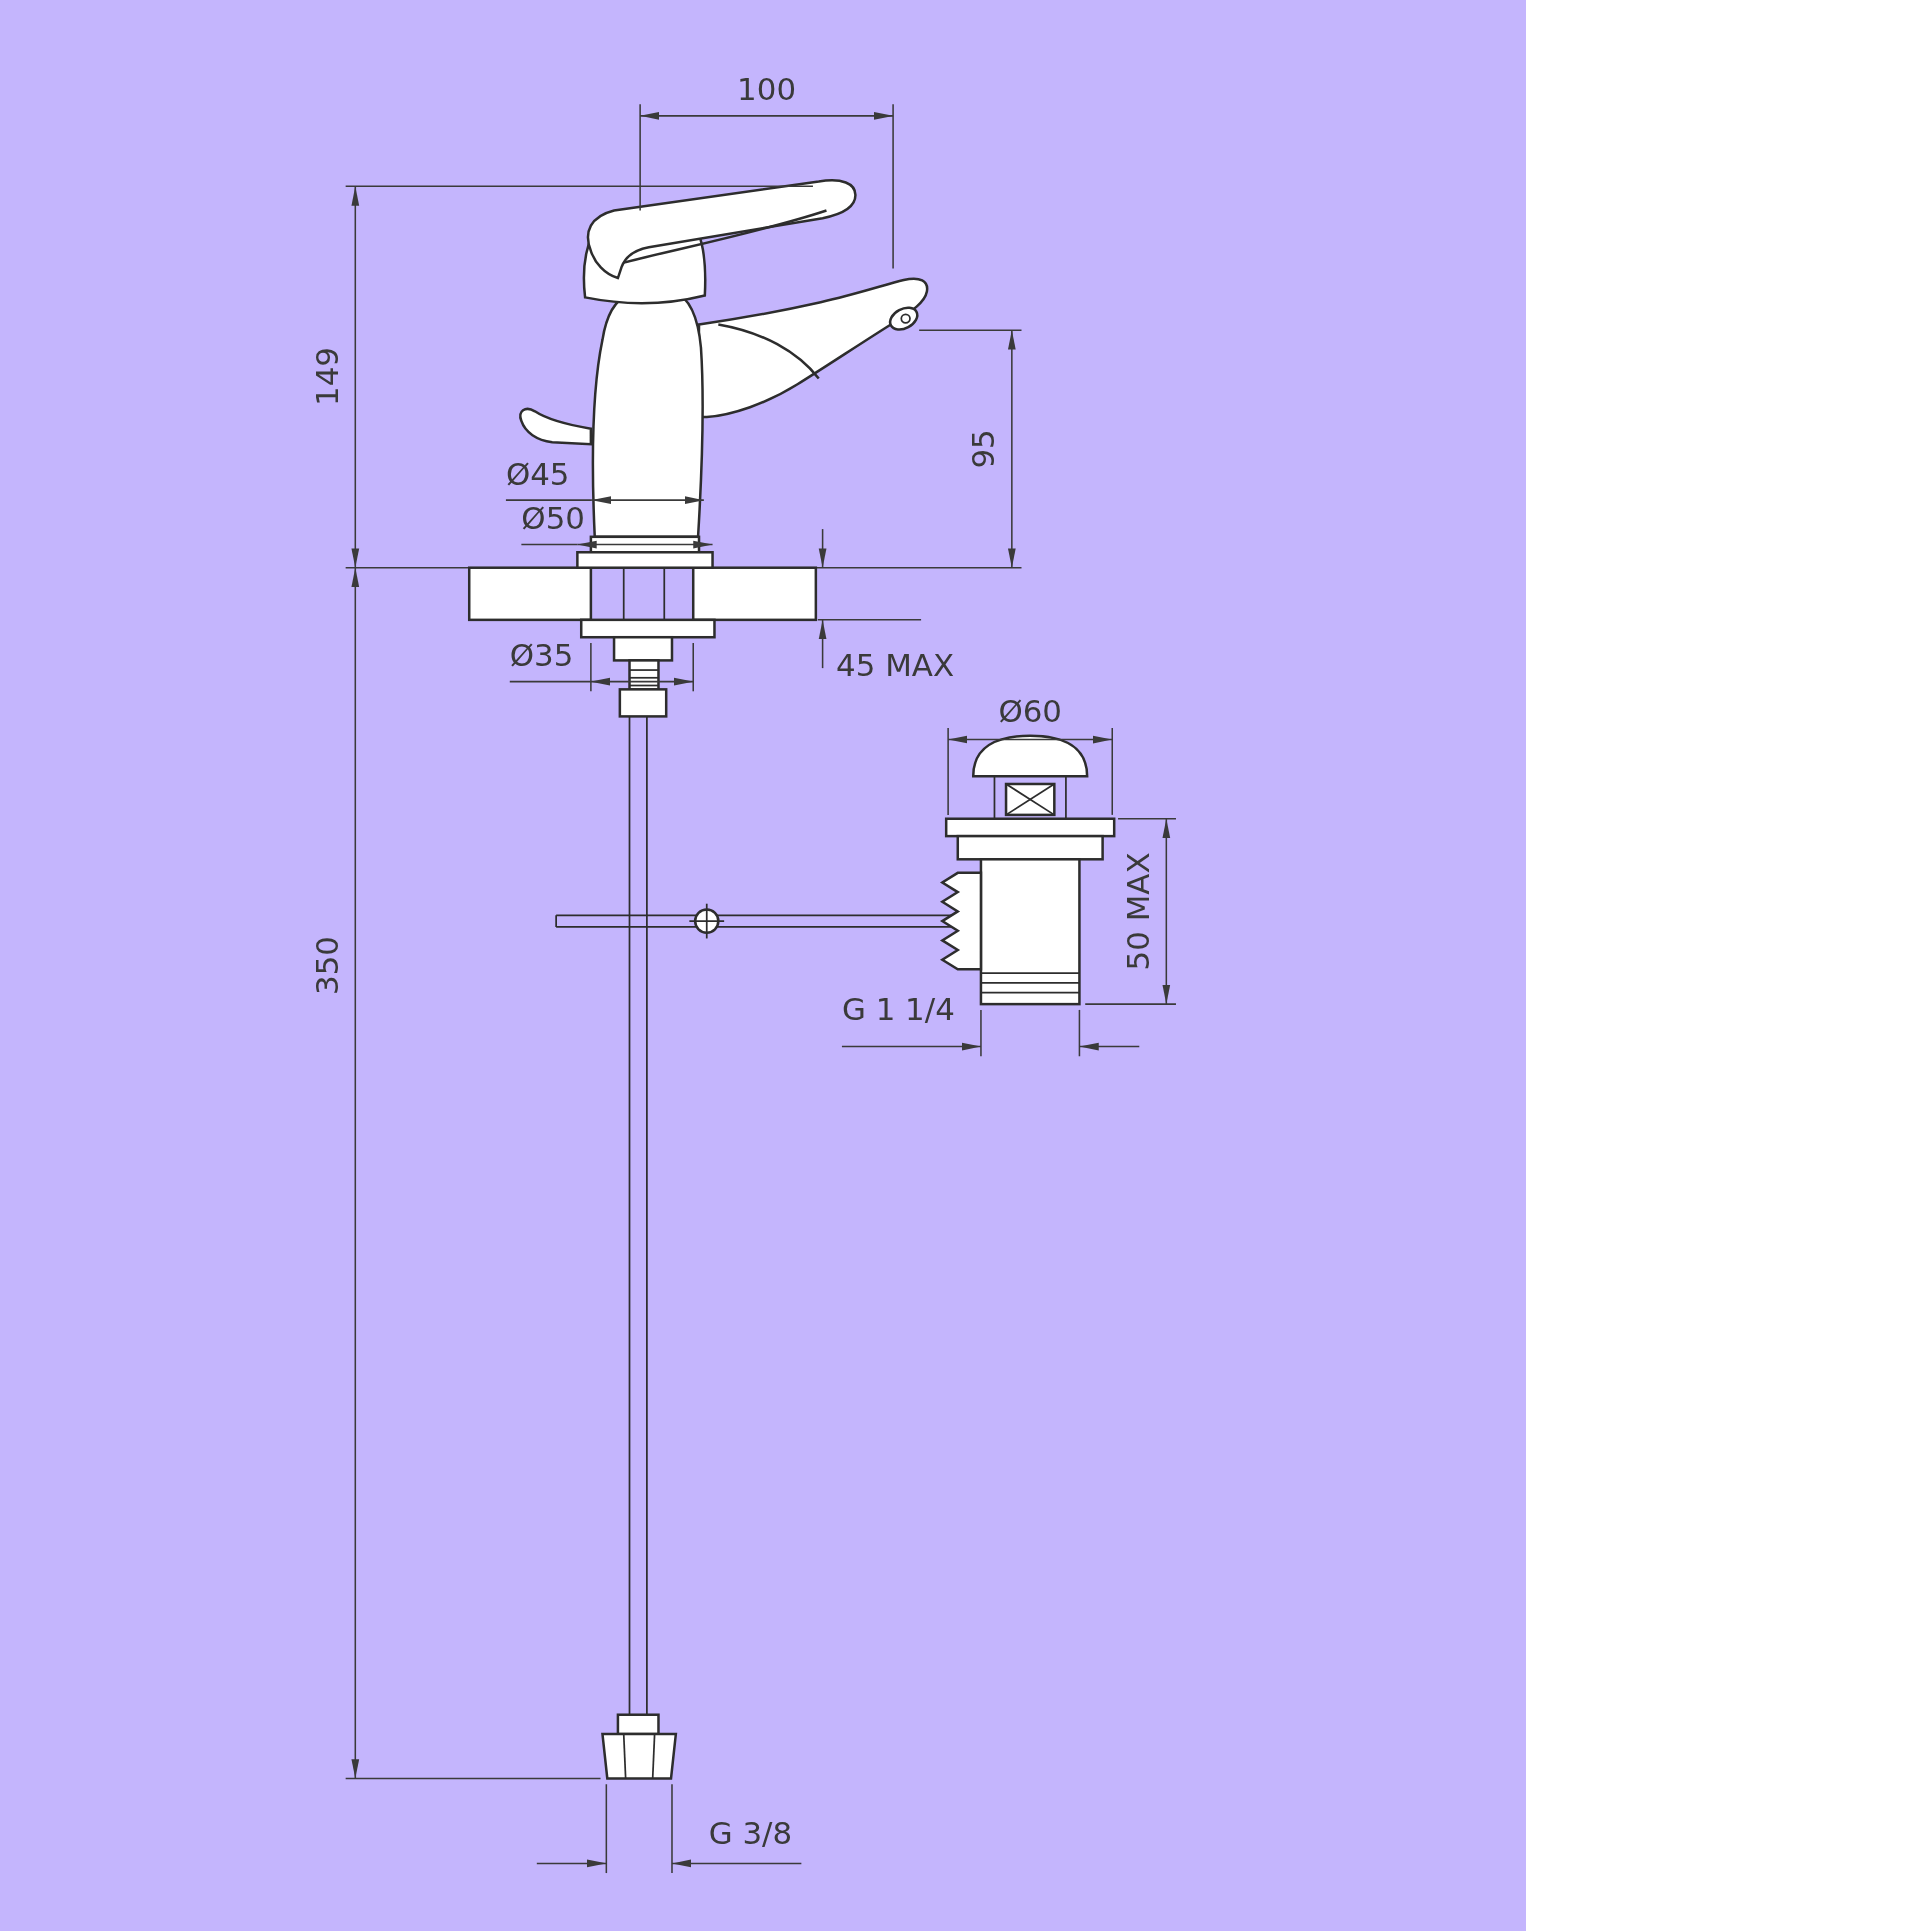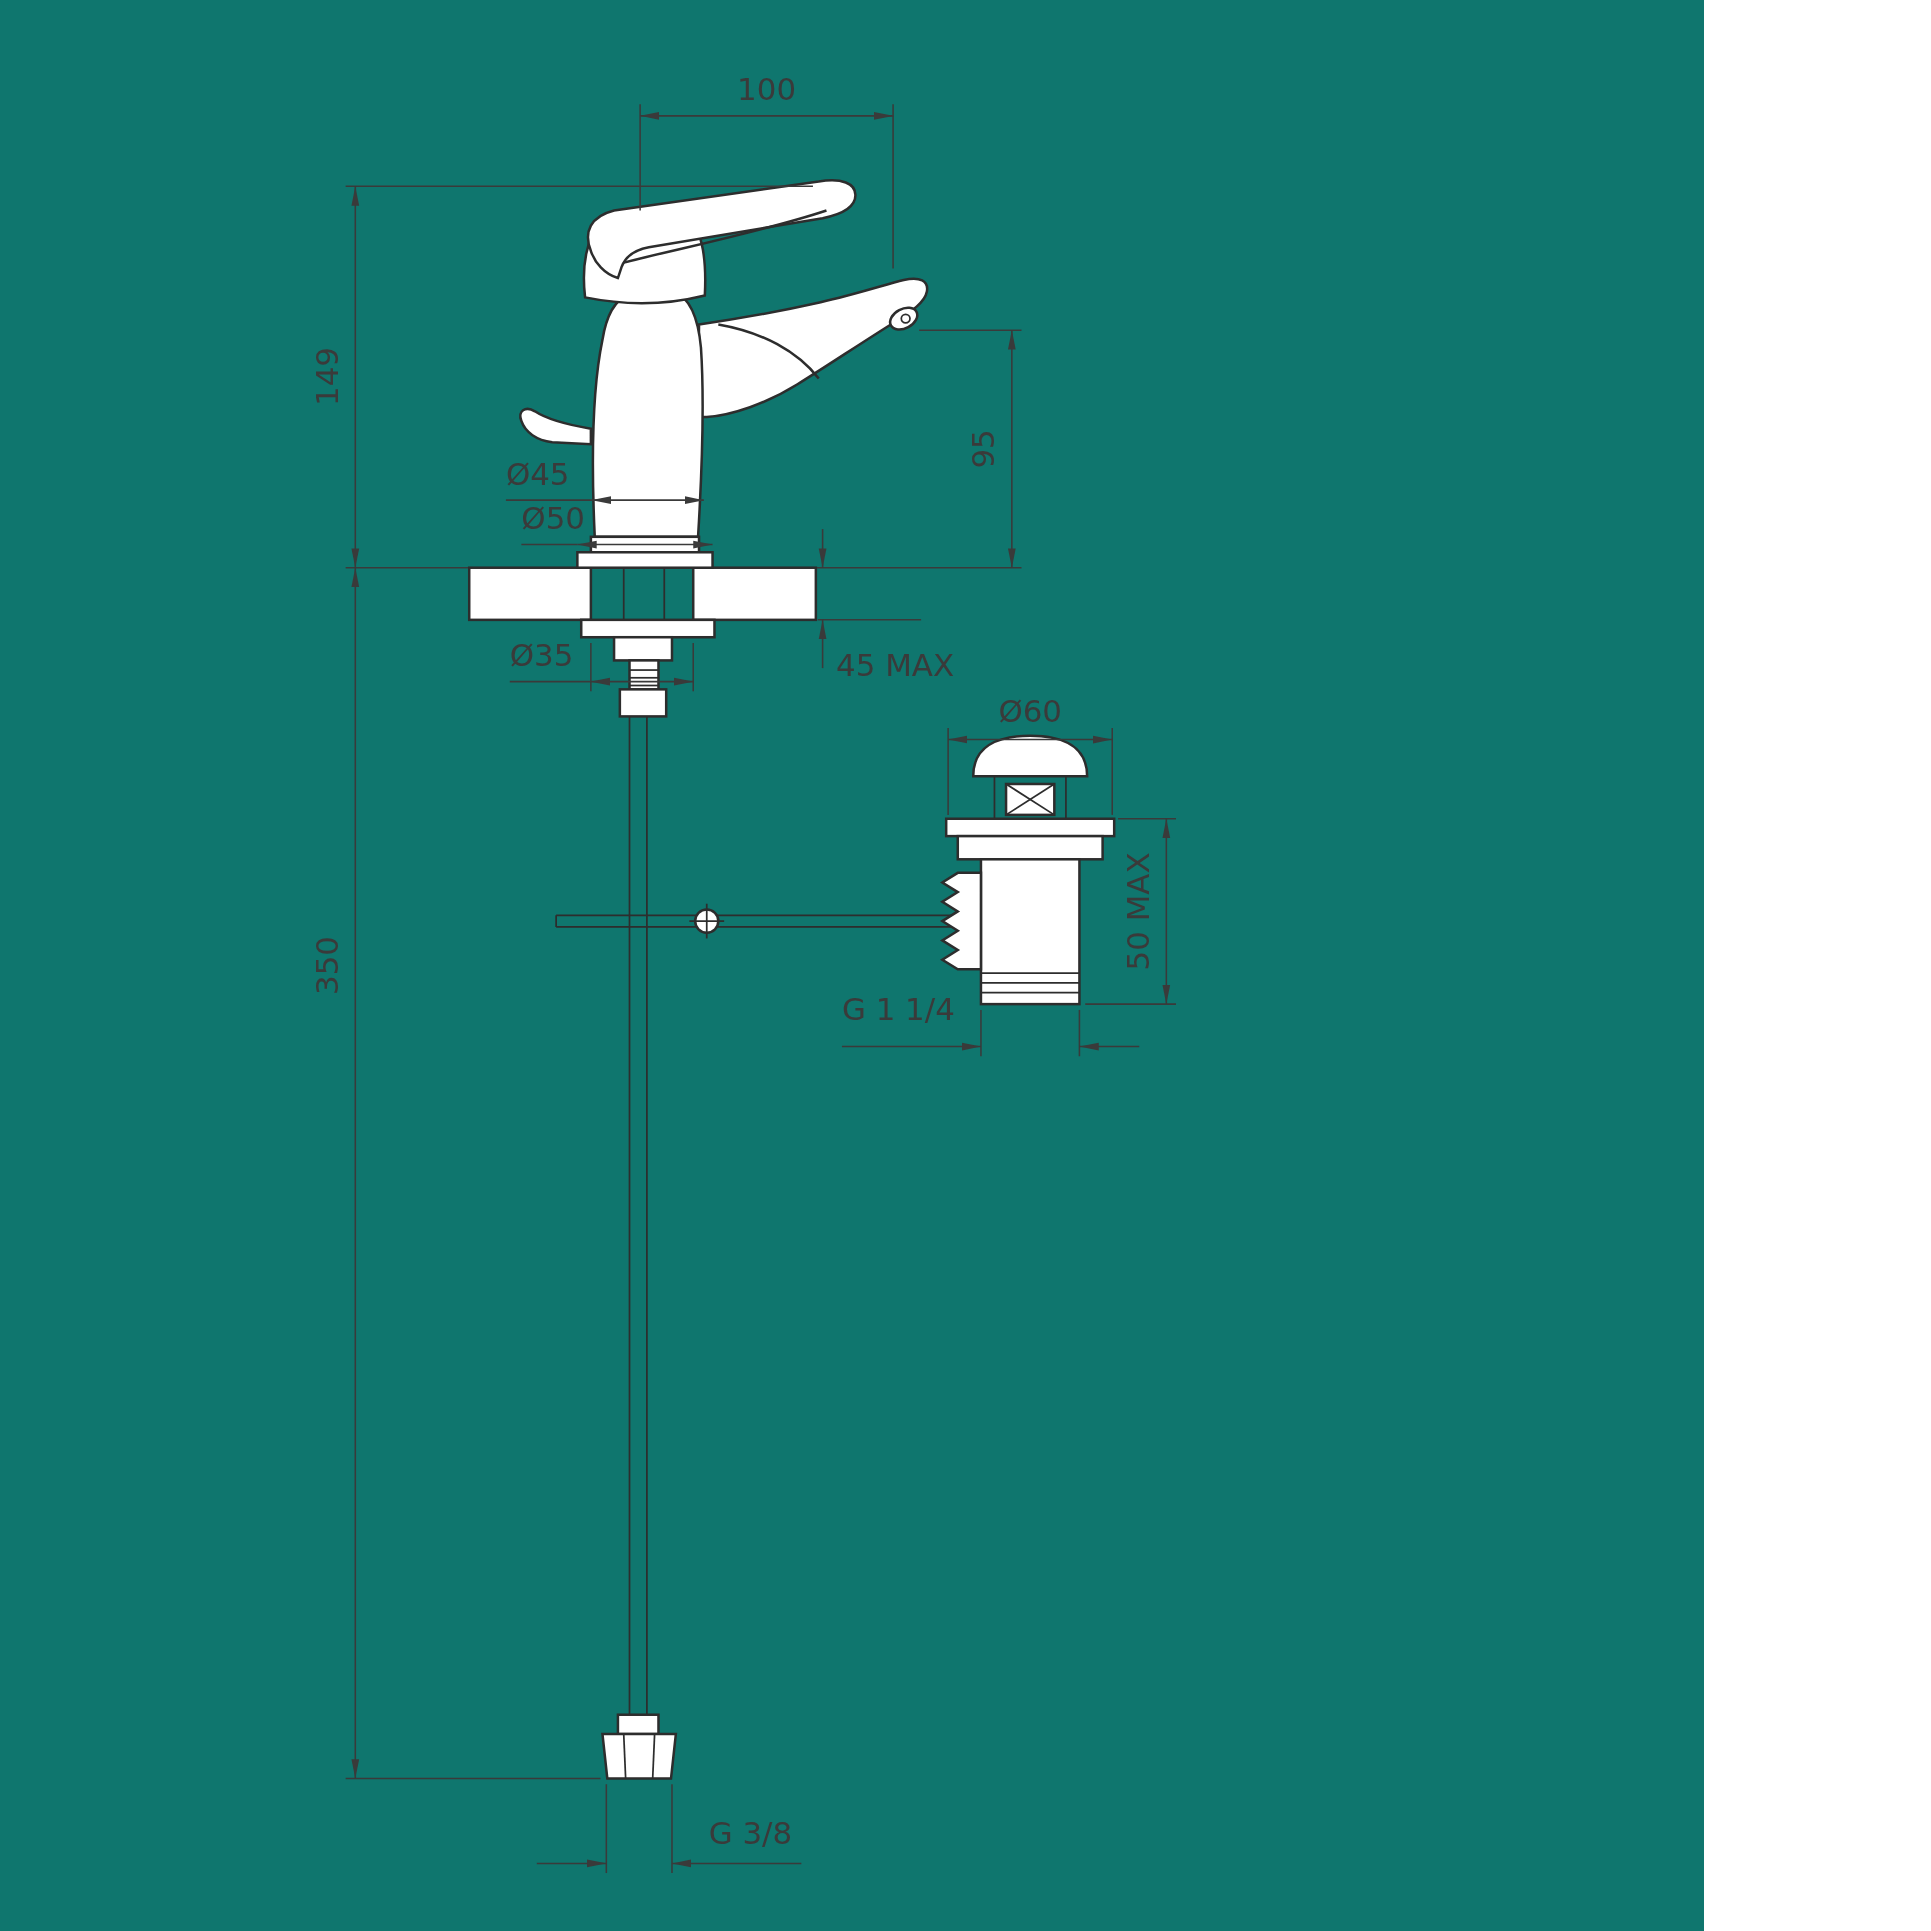--- a/index.html
+++ b/index.html
@@ -1,16 +1,16 @@
 <!DOCTYPE html>
 <html><head>
 <meta charset="utf-8">
 <style>
   html,body{margin:0;padding:0;background:#ffffff;}
-  .canvas{width:1704px;height:1931px;position:relative;background:#0f766e;}
+  .canvas{width:1526px;height:1931px;position:relative;background:#c4b5fd;}
   svg{display:block;}
   svg text{font-family:"DejaVu Sans", sans-serif;font-size:32px;fill:#3a3a3a;}
   .dim{stroke:#3a3a3a;stroke-width:1.6;fill:none;}
   .part{stroke:#2d2d2d;stroke-width:2.6;fill:#ffffff;}
   .partline{stroke:#2d2d2d;stroke-width:2.6;fill:none;}
   .thinline{stroke:#2d2d2d;stroke-width:1.8;fill:none;}
 </style>
 </head>
 <body>
 

